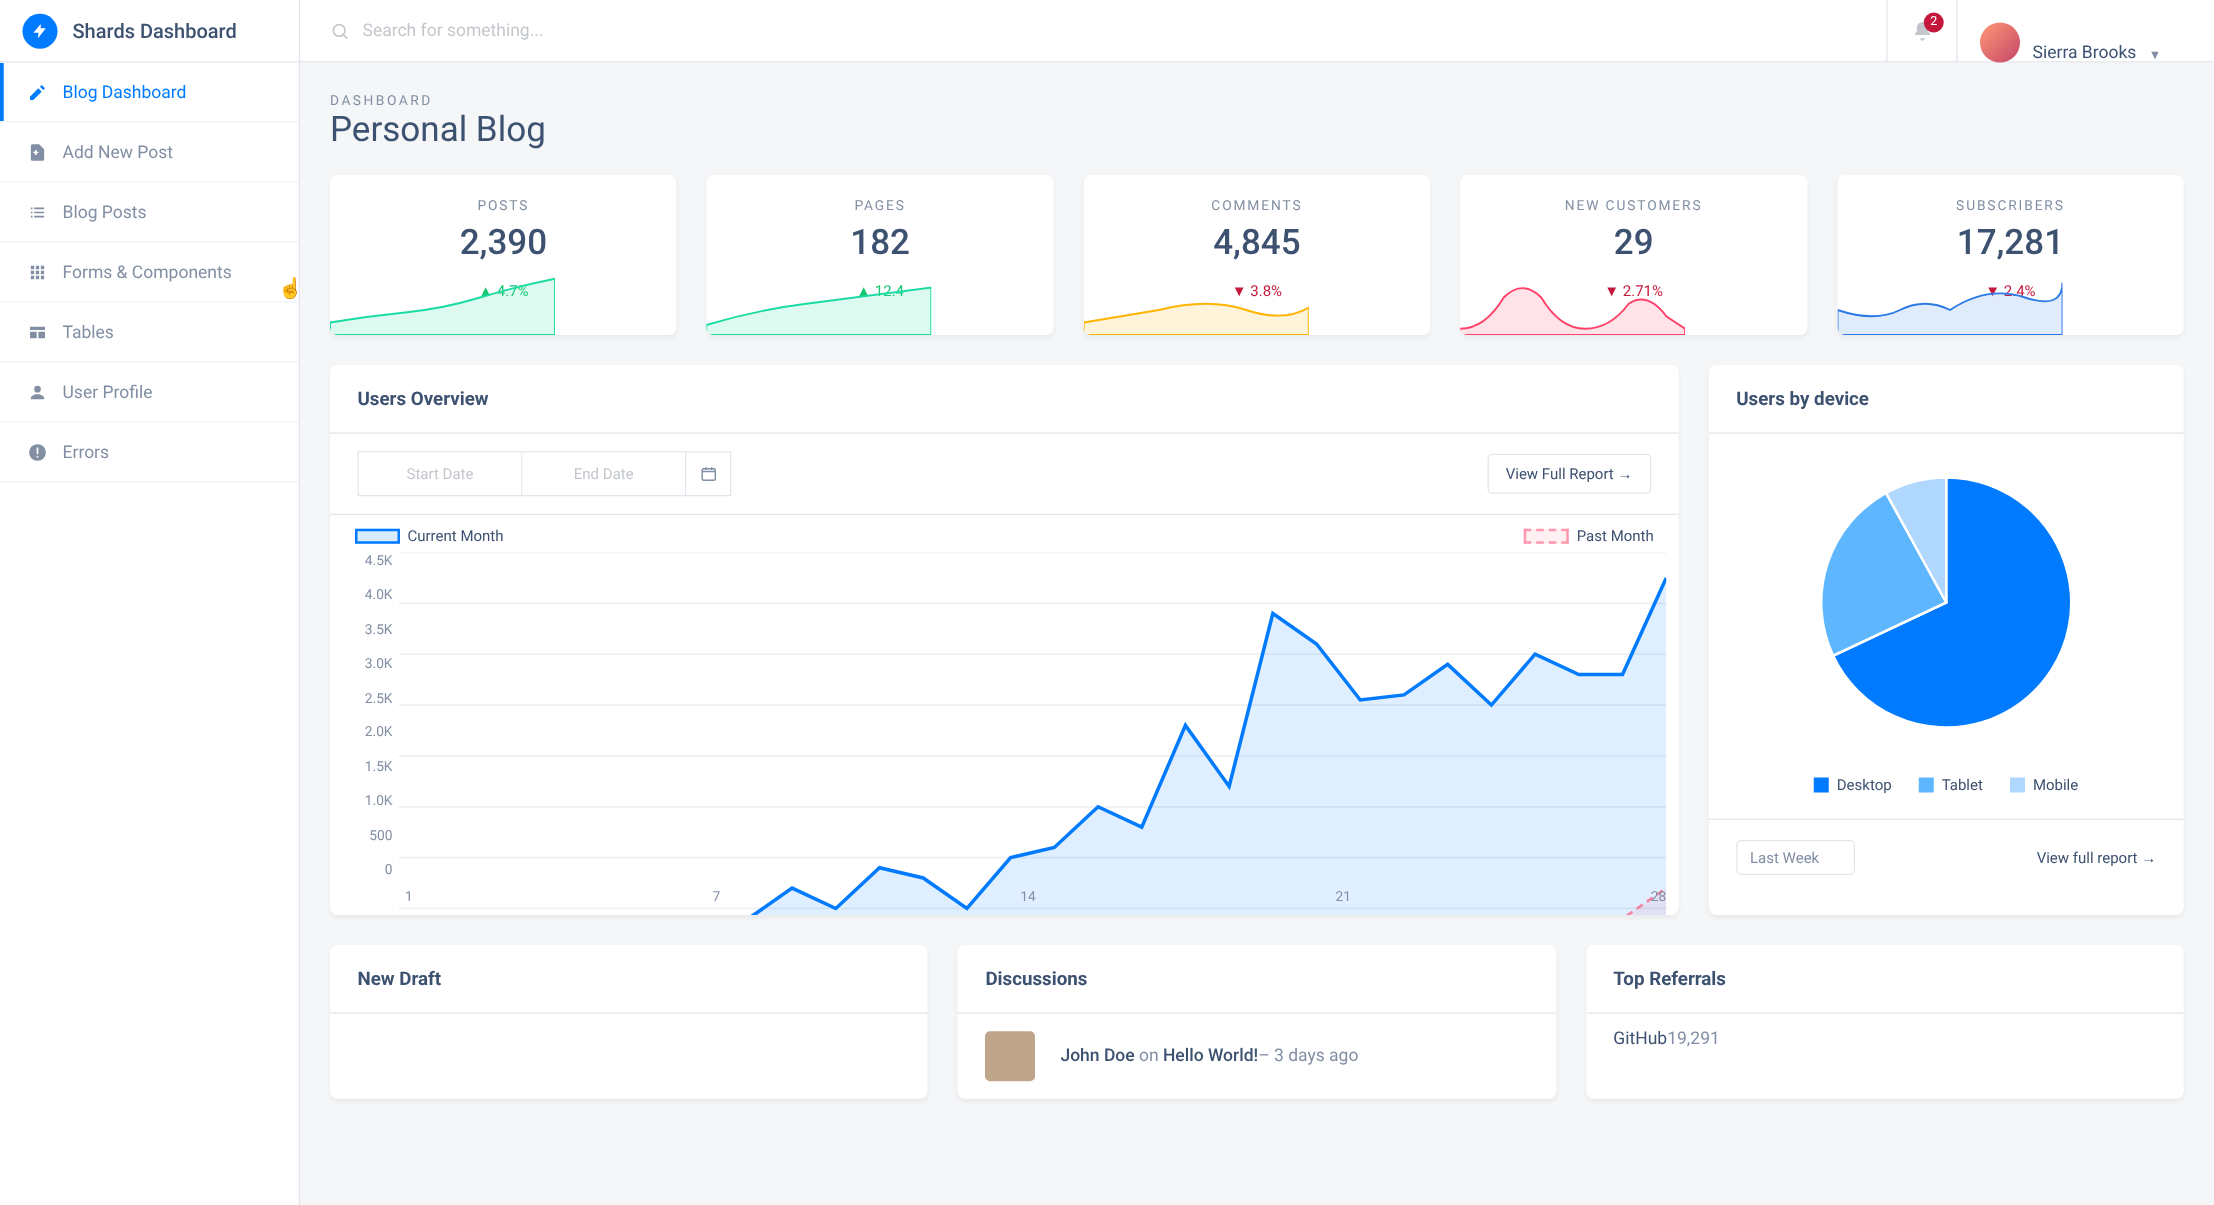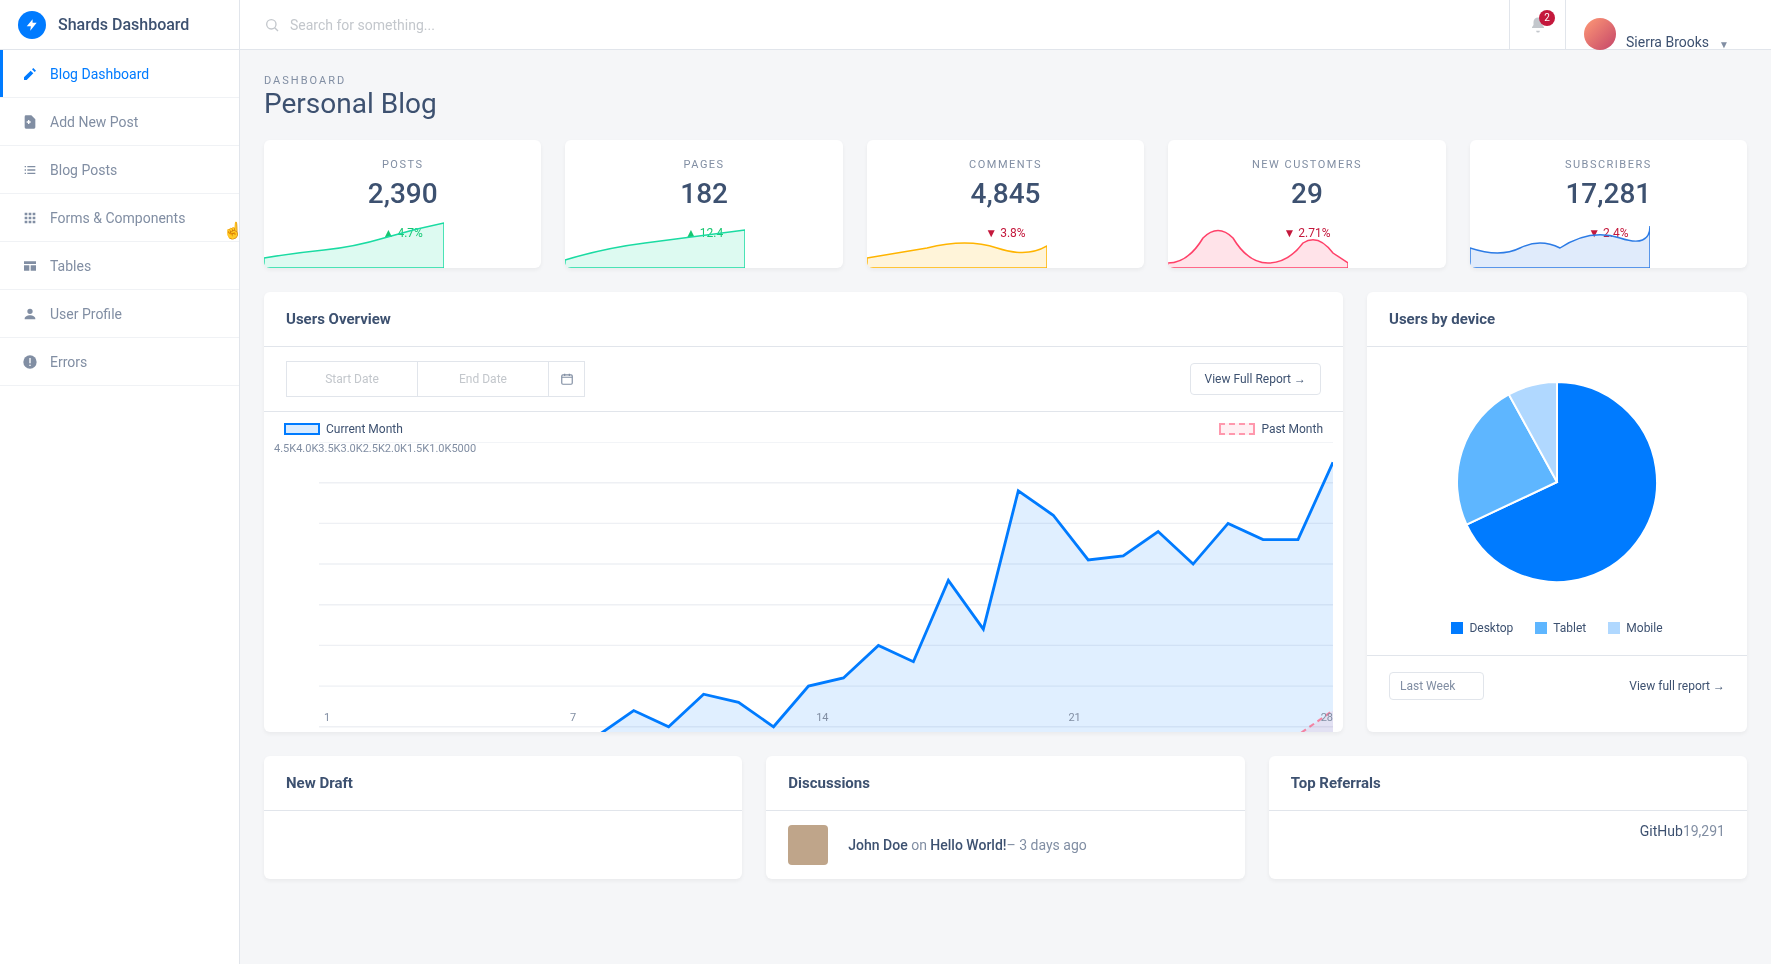--- a/index.html
+++ b/index.html
@@ -48,41 +48,41 @@
 .ig input::placeholder{color:#c3c7cc}
 .ig .divider{width:1px;background:#e1e5eb}
 .ig .cal{width:36px;display:flex;align-items:center;justify-content:center;border-left:1px solid #e1e5eb;color:#818ea3}
 .btn{border:1px solid #e1e5eb;background:#fff;padding:8px 14px;font-size:12px;color:#3d5170;border-radius:4px;cursor:pointer}
 .ov-chart{padding:10px 20px 20px;height:320px;position:relative}
 .legend{display:flex;justify-content:space-between;gap:20px;margin-bottom:8px;font-size:12px;color:#3d5170}
 .legend span{display:flex;align-items:center;gap:6px}
 .lb{width:36px;height:12px;display:inline-block}
 .lb.cm{background:rgba(0,123,255,.15);border:2px solid #007bff}
 .lb.pm{background:rgba(255,65,105,.08);border:2px dashed rgba(255,65,105,.5)}
-.axis-y{position:absolute;left:10px;top:30px;bottom:30px;display:flex;flex-direction:row;justify-content:space-between;font-size:11px;color:#818ea3;text-align:right;width:40px}
+.axis-y{position:absolute;left:10px;top:30px;bottom:30px;display:flex;flex-direction:column;justify-content:space-between;font-size:11px;color:#818ea3;text-align:right;width:40px}
 .axis-x{position:absolute;bottom:8px;left:60px;right:10px;display:flex;justify-content:space-between;font-size:11px;color:#818ea3}
 .chart-svg{position:absolute;left:55px;right:10px;top:30px;bottom:28px}
 .device{width:380px}
 .device-body{padding:20px;text-align:center}
 .pie{margin:10px auto 20px}
 .pie-legend{display:flex;justify-content:center;gap:22px;font-size:12px;color:#3d5170;margin-top:10px}
 .pie-legend span{display:flex;align-items:center;gap:6px}
 .dot{width:12px;height:12px;display:inline-block}
 .device-foot{display:flex;justify-content:space-between;align-items:center;padding:16px 22px;border-top:1px solid #e1e5eb}
 .select{border:1px solid #e1e5eb;padding:6px 28px 6px 10px;font-size:12px;color:#818ea3;border-radius:4px;position:relative;cursor:pointer}
 .select::after{content:"";position:absolute;right:8px;top:6px;font-size:12px;line-height:1;color:#818ea3}
 .select::before{content:"";position:absolute;right:8px;bottom:6px;font-size:12px;line-height:1;color:#818ea3}
 .link{font-size:12px;color:#3d5170;cursor:pointer}
 .row3{display:flex;gap:24px}
 .row3 .card{flex:1}
 .discussion-item{display:flex;align-items:center;gap:20px;padding:14px 22px}
 .d-avatar{width:40px;height:40px;border-radius:4px;background:#bfa58a}
 .d-text{font-size:14px;color:#818ea3}
 .d-text b{color:#3d5170;font-weight:500}
-.ref-item{display:flex;justify-content:flex-end;padding:12px 22px;font-size:14px;color:#3d5170}
+.ref-item{display:flex;justify-content:flex-start;padding:12px 22px;font-size:14px;color:#3d5170}
 .ref-item .rv{color:#818ea3}
 .cursor-ghost{position:absolute;left:223px;top:221px;font-size:16px;color:#3d5170;pointer-events:none}
 </style>
 </head>
 <body>
 
 <div class="sidebar">
   <div class="brand">
     <span class="brand-logo">
       <svg viewBox="0 0 24 24" fill="#fff">

